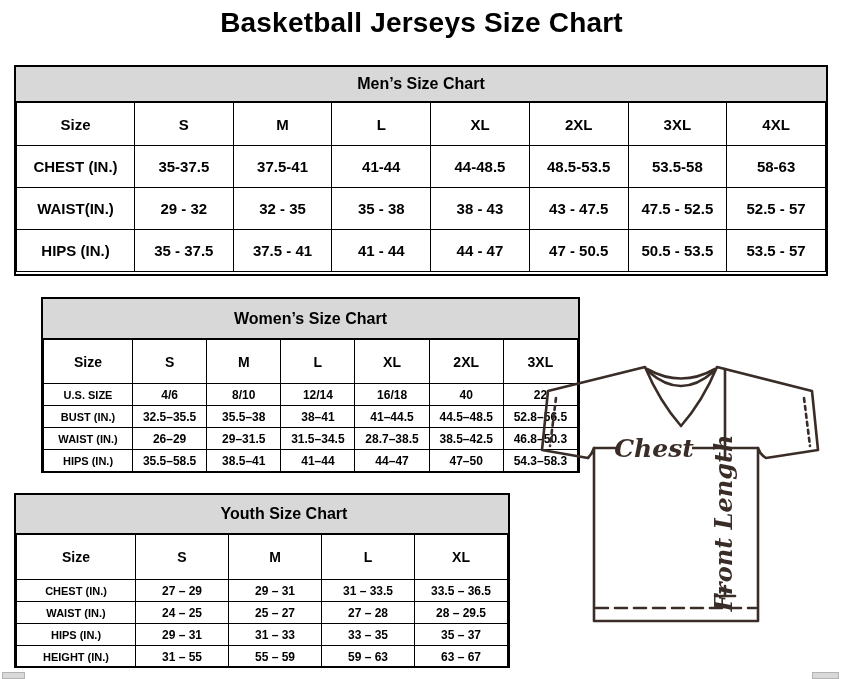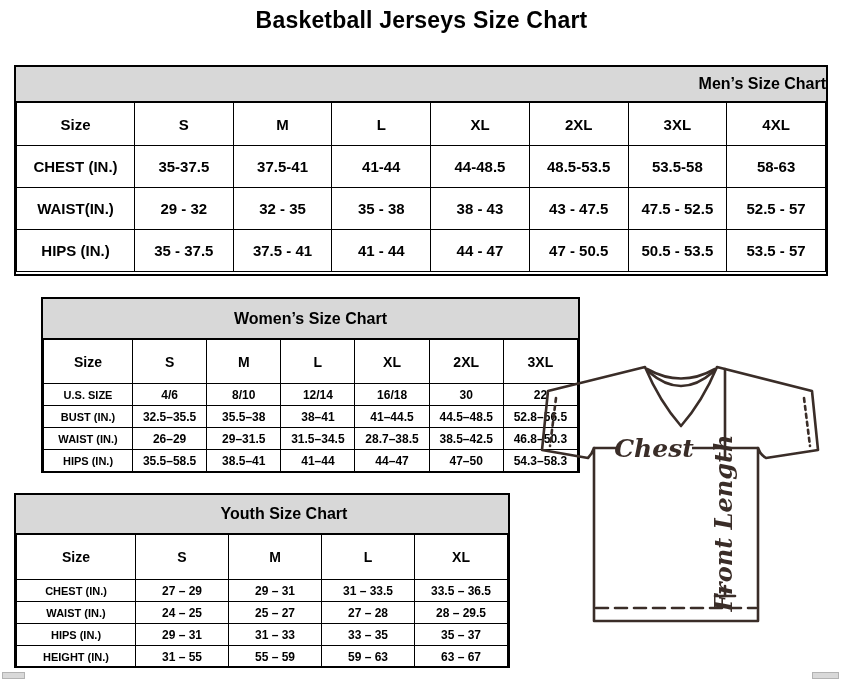--- a/index.html
+++ b/index.html
@@ -7,21 +7,21 @@
   body {
     position:relative;
     width:843px; height:679px;
     overflow:hidden;
     font-family:"Liberation Sans", sans-serif;
     color:#000;
   }
   .page-title {
     position:absolute; left:0; top:7px; width:843px;
     text-align:center;
-    font-size:23px; font-weight:bold;
+    font-size:28px; font-weight:bold;
     letter-spacing:0.2px;
   }
   .size-table {
     position:absolute;
     border:2px solid #000;
     background:#fff;
   }
   .table-title {
     background:#d8d8d8;
     border-bottom:1px solid #000;
@@ -36,21 +36,21 @@
   }
   .size-table td {
     border:1px solid #000;
     text-align:center;
     vertical-align:middle;
     font-weight:bold;
     padding:0;
   }
   
   .men { left:14px; top:65px; width:814px; height:211px; }
-  .men .table-title { line-height:34px;text-align:right; }
+  .men .table-title { line-height:34px; }
   .men td { font-size:15px; }
   .men td:first-child { width:118px; }
   .men .size-row td { height:43px; }
   .men .data-row td { height:42px; }
   
   .women { left:14px; top:297px; width:539px; height:176px;margin-left:27px; }
   .women .table-title { line-height:39px; }
   .women td:first-child { width:89px; }
   .women .size-row td { height:44px; font-size:14px; }
   .women .data-row td { height:22px; font-size:12px; }
@@ -149,21 +149,21 @@
           <td>XL</td>
           <td>2XL</td>
           <td>3XL</td>
         </tr>
         <tr class="data-row">
           <td class="row-label">U.S. SIZE</td>
           <td>4/6</td>
           <td>8/10</td>
           <td>12/14</td>
           <td>16/18</td>
-          <td>30</td>
+          <td>40</td>
           <td>22</td>
         </tr>
         <tr class="data-row">
           <td class="row-label">BUST (IN.)</td>
           <td>32.5–35.5</td>
           <td>35.5–38</td>
           <td>38–41</td>
           <td>41–44.5</td>
           <td>44.5–48.5</td>
           <td>52.8–56.5</td>

